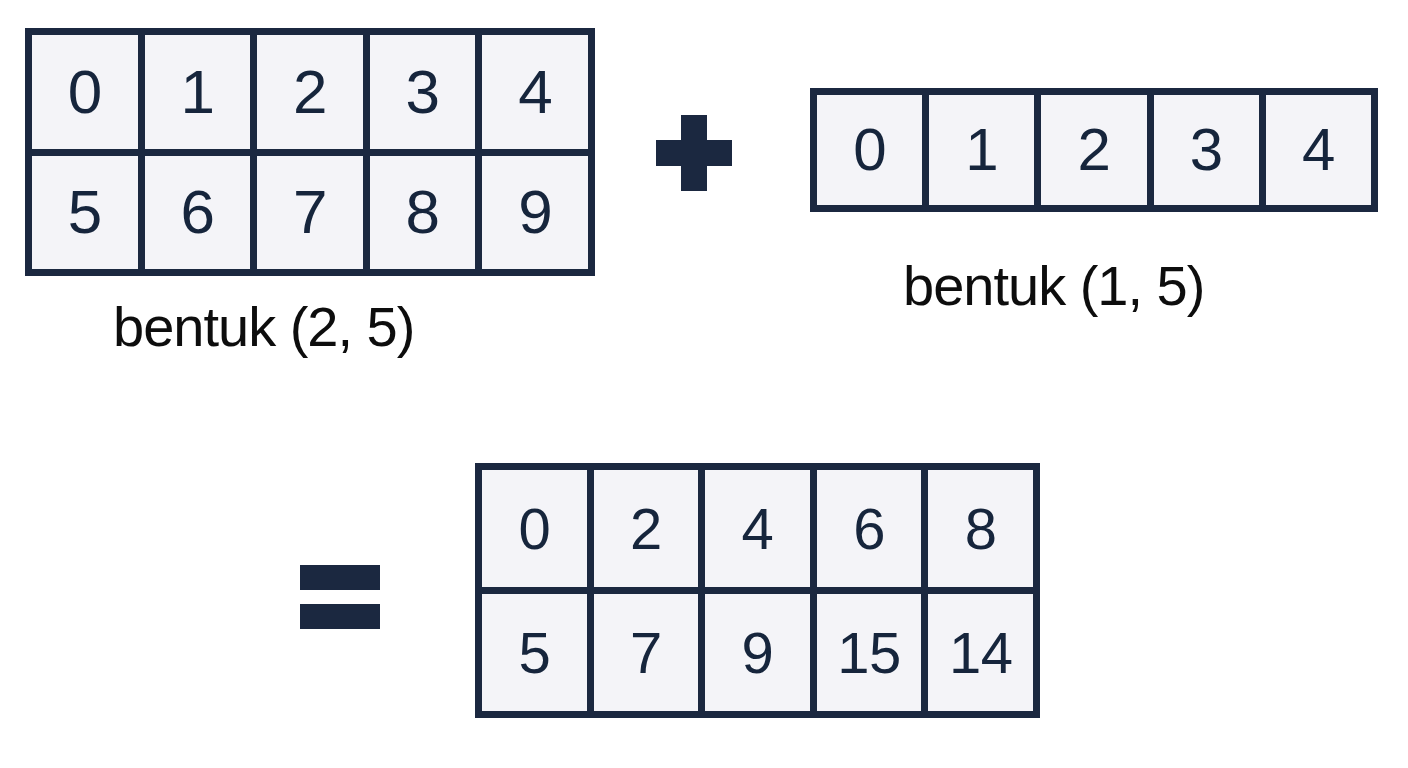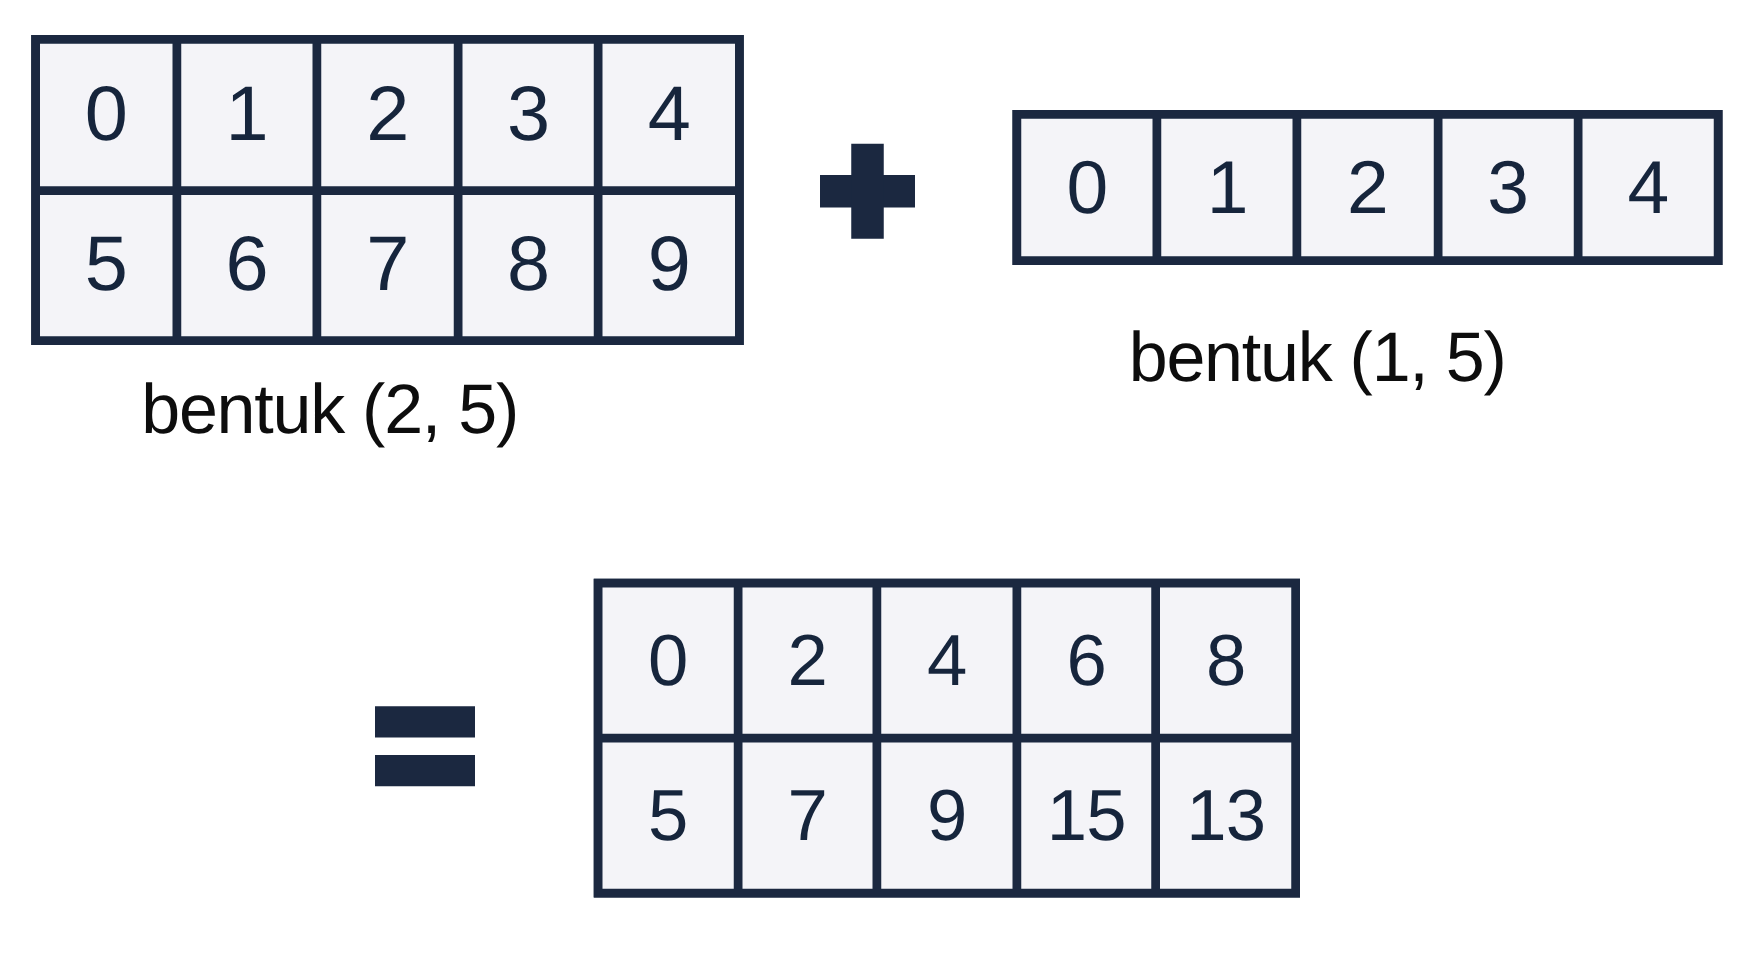--- a/index.html
+++ b/index.html
@@ -183,16 +183,16 @@
   <div class="grid" id="grid-c">
     <div class="cell">0</div>
     <div class="cell">2</div>
     <div class="cell">4</div>
     <div class="cell">6</div>
     <div class="cell">8</div>
     <div class="cell">5</div>
     <div class="cell">7</div>
     <div class="cell">9</div>
     <div class="cell">15</div>
-    <div class="cell">13</div>
+    <div class="cell">14</div>
   </div>
 
 </div>
 
 </body></html>

